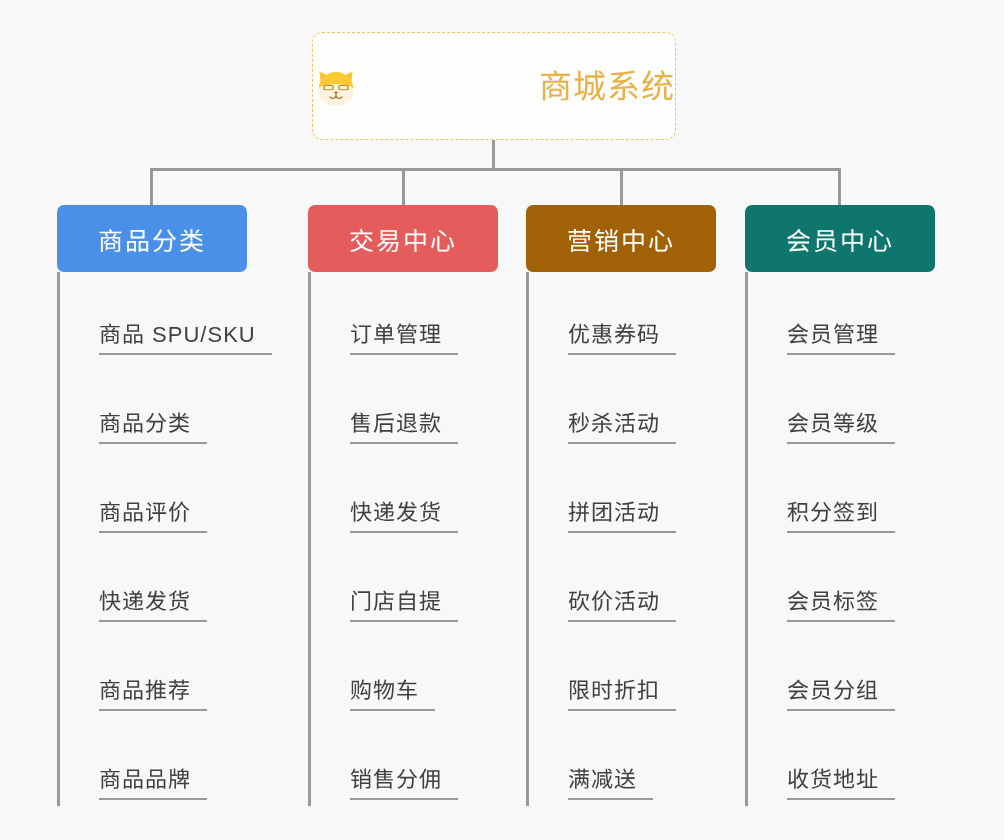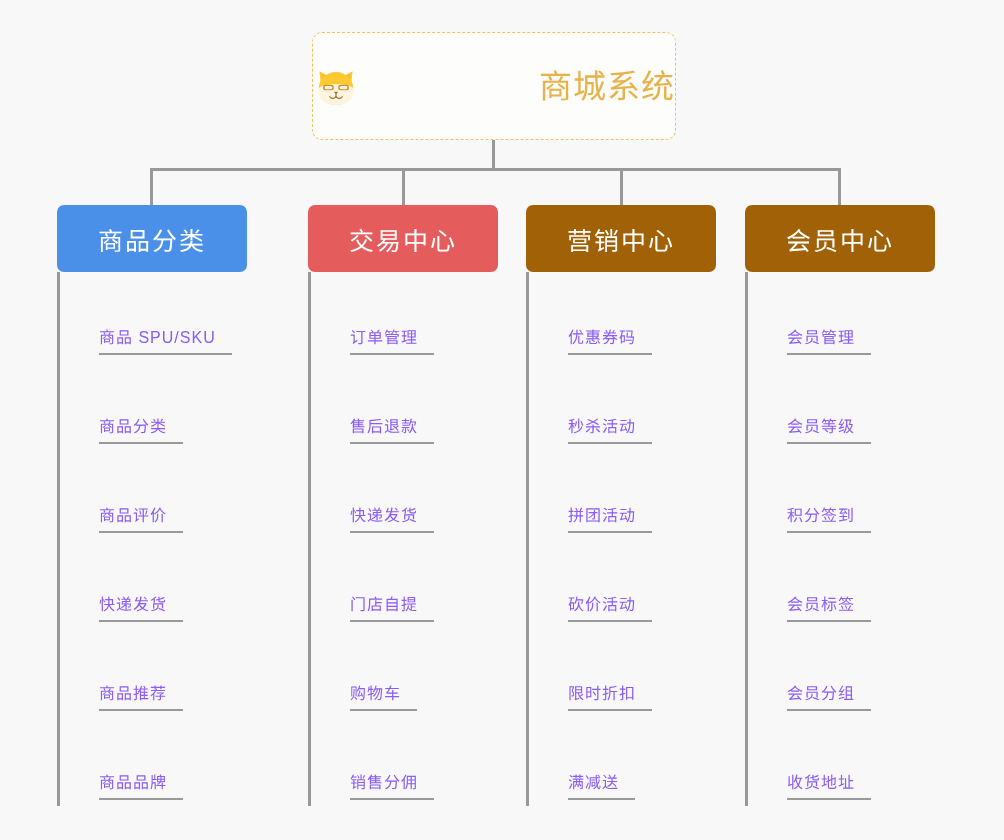--- a/index.html
+++ b/index.html
@@ -104,23 +104,23 @@
     position: relative;
     height: 89px;
     box-sizing: border-box;
     display: flex;
     align-items: flex-end;
     justify-content: flex-start;
     padding-left: 28px;
     padding-bottom: 6px;
   }
   .leaf-label {
-    font-size: 16px;
+    font-size: 22px;
     line-height: 1.18;
-    color: #8b5cf6;
+    color: #404040;
     white-space: nowrap;
     border-bottom: 2px solid #999999;
     padding: 0 16px 5px 0;
     letter-spacing: 1px;
   }
 
   
   #col-0 { left: 57px; }
   #col-1 { left: 308px; }
   #col-2 { left: 526px; }
@@ -247,21 +247,21 @@
       <div class="leaf">
           <span class="leaf-label" style="border-bottom-color: rgb(153, 153, 153);">限时折扣</span>
         </div>
       <div class="leaf">
           <span class="leaf-label" style="border-bottom-color: rgb(153, 153, 153);">满减送</span>
         </div>
     </div>
   </div>
 
   <div class="column" id="col-3">
-    <div class="col-header" style="background: #a16207;">
+    <div class="col-header" style="background: #0f766e;">
       <span>会员中心</span>
     </div>
     <div class="col-items" style="border-left-color: rgb(153, 153, 153);">
       <div class="leaf">
           <span class="leaf-label" style="border-bottom-color: rgb(153, 153, 153);">会员管理</span>
         </div>
       <div class="leaf">
           <span class="leaf-label" style="border-bottom-color: rgb(153, 153, 153);">会员等级</span>
         </div>
       <div class="leaf">

